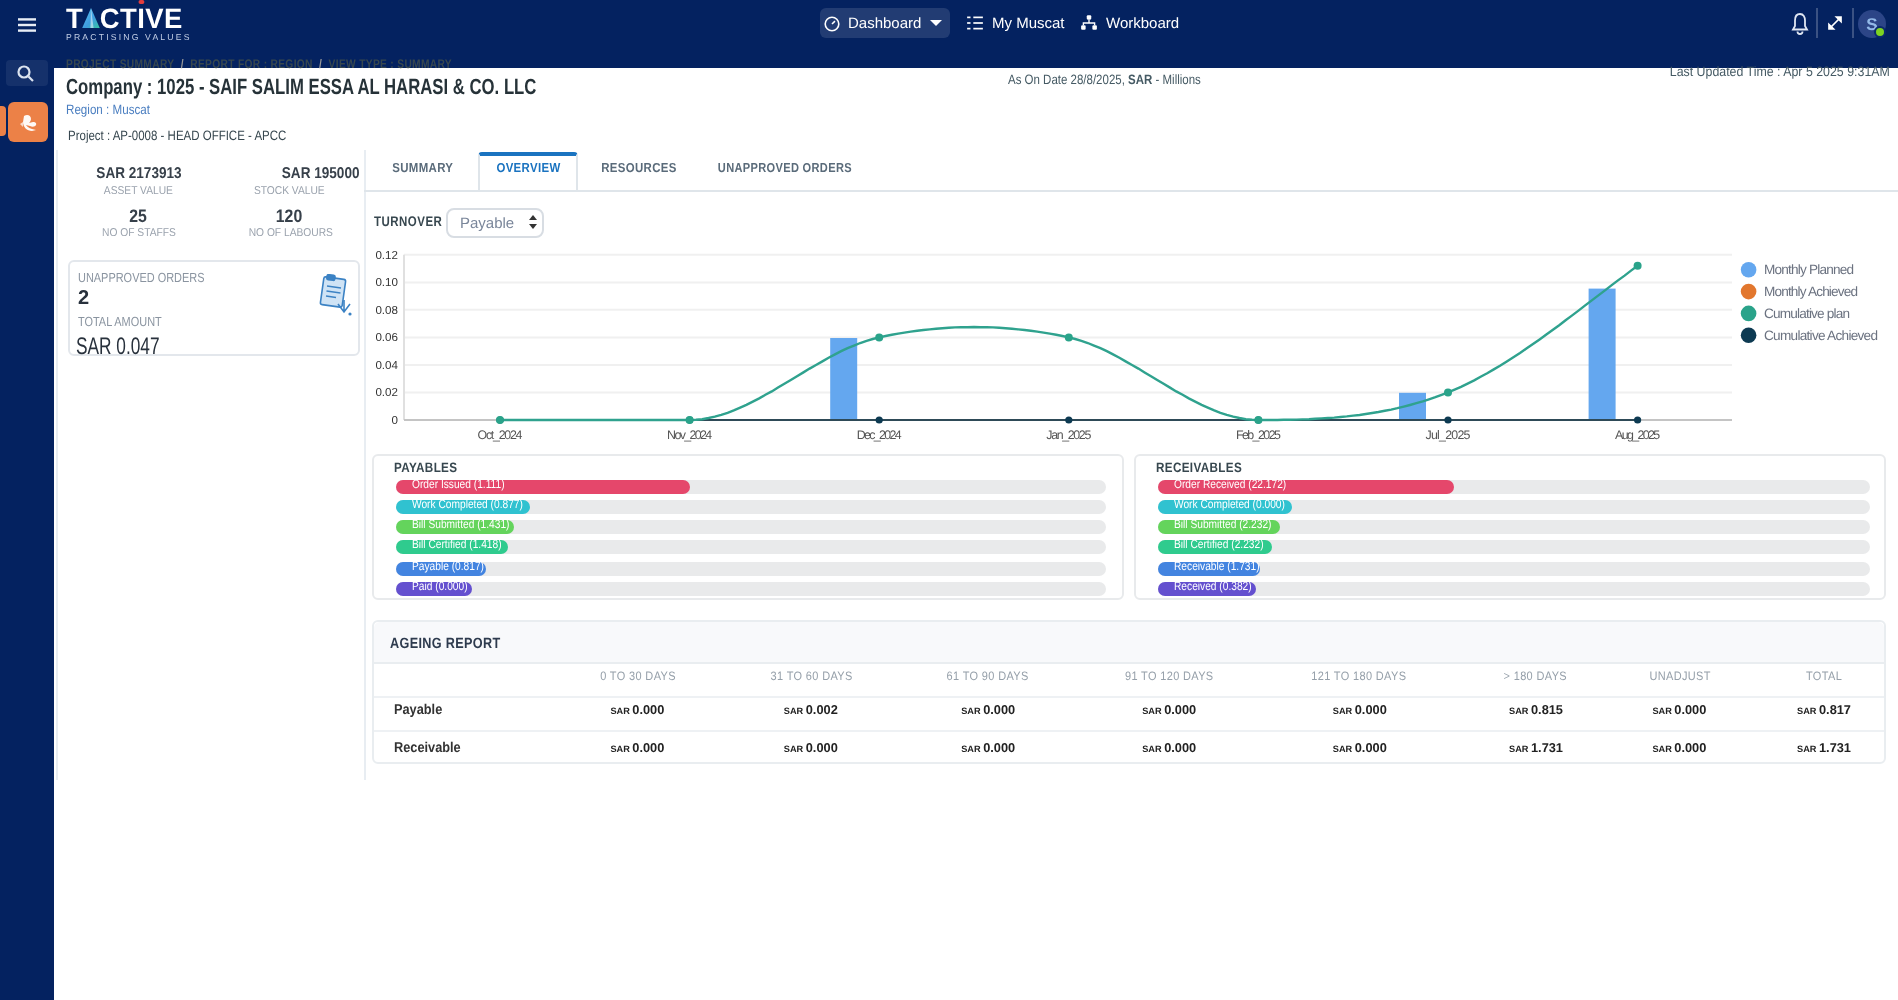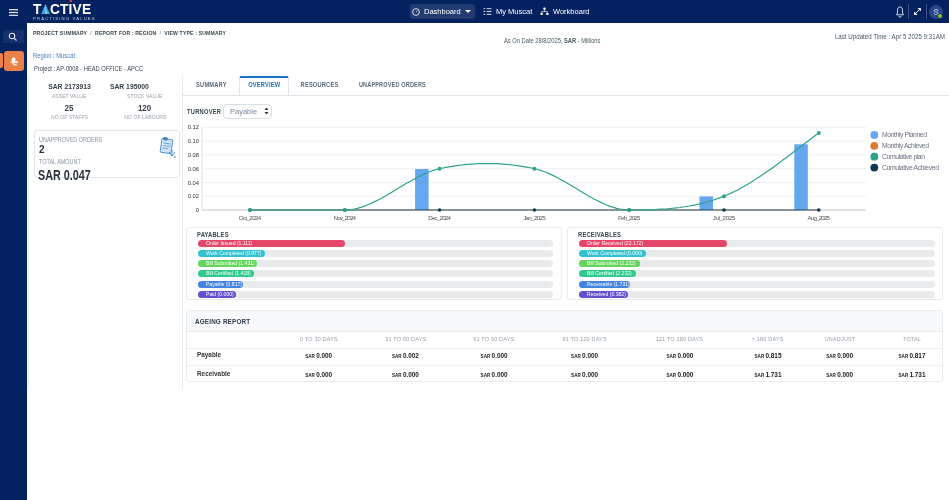--- a/index.html
+++ b/index.html
@@ -1,19 +1,19 @@
 <!DOCTYPE html>
 <html><head>
 <meta charset="utf-8">
 <style>
 * { margin:0; padding:0; box-sizing:border-box; }
 html,body { width:949px; height:500px; background:#fff; font-family:"Liberation Sans", sans-serif; overflow:hidden; }
 .abs { position:absolute; }
 #root { position:relative; width:949px; height:500px; }
-.topbar { position:absolute; left:0; top:0; width:949px; height:23px; background:#042260; }
+.topbar { position:absolute; left:0; top:0; width:949px; height:34px; background:#042260; }
 .sidebar { position:absolute; left:0; top:23px; width:27px; height:477px; background:#042260; }
 .vc { display:flex; align-items:center; }
 .sx { display:inline-block; transform-origin:0 50%; white-space:nowrap; }
 .sxc { display:inline-block; transform-origin:50% 50%; white-space:nowrap; }
 .sxr { display:inline-block; transform-origin:100% 50%; white-space:nowrap; }
 </style>
 </head>
 <body>
 <div id="root">
 
@@ -109,40 +109,41 @@
         <g fill="#fff">
           <path d="M8 6 C11 4 15 5 15 9 C15 11 13 13 13 13 L17 12 C19 11.5 21 13 20 15 C19 17 16 17 14 16 L10 15 C10 15 12 18 16 19 L20 20 L16 21 C11 21 7 17 7 12 Z" opacity="0.95"></path>
           <path d="M4 14 L7 12 L7 17 Z" opacity="0.7"></path>
         </g>
       </svg>
 </div>
 
 <div class="abs" style="left:33px;top:28.5px;font-size:6.2px;font-weight:bold;color:#37474f;letter-spacing:0.2px"><span class="sx" style="transform:scaleX(0.825)">PROJECT SUMMARY&nbsp;&nbsp;<span style="color:#999">/</span>&nbsp;&nbsp;REPORT FOR : REGION&nbsp;&nbsp;<span style="color:#999">/</span>&nbsp;&nbsp;VIEW TYPE : SUMMARY</span></div>
 <div class="abs" style="left:745px;top:32.5px;width:200px;text-align:right;font-size:6.8px;color:#455a64"><span class="sxr" style="transform:scaleX(0.91)">Last Updated Time : Apr 5 2025 9:31AM</span></div>
 <div class="abs" style="left:503.5px;top:36.8px;font-size:6.8px;color:#455a64"><span class="sx" style="transform:scaleX(0.845)">As On Date 28/8/2025, <b>SAR</b> - Millions</span></div>
+<div class="abs" style="left:33px;top:37.6px;font-size:11px;font-weight:bold;color:#263238"><span class="sx" style="transform:scaleX(0.76)">Company : 1025 - SAIF SALIM ESSA AL HARASI &amp; CO. LLC</span></div>
 <div class="abs" style="left:33px;top:52.3px;font-size:6.8px;color:#4a7ec0"><span class="sx" style="transform:scaleX(0.855)">Region : Muscat</span></div>
 <div class="abs" style="left:33.5px;top:64.8px;font-size:6.8px;color:#37474f"><span class="sx" style="transform:scaleX(0.845)">Project : AP-0008 - HEAD OFFICE - APCC</span></div>
 
 <div class="abs" style="left:28px;top:75px;width:1px;height:315px;background:#e8edf2"></div>
 <div class="abs" style="left:181.5px;top:75px;width:1px;height:315px;background:#e8edf2"></div>
 
 <div class="abs" style="left:31px;top:81.5px;width:77px;text-align:center;font-size:7.8px;font-weight:bold;color:#37404a"><span class="sxc" style="transform:scaleX(0.87)">SAR 2173913</span></div>
-<div class="abs" style="left:107px;top:81.5px;width:76px;text-align:left;font-size:7.8px;font-weight:bold;color:#37404a"><span class="sxc" style="transform:scaleX(0.87)">SAR 195000</span></div>
+<div class="abs" style="left:107px;top:81.5px;width:76px;text-align:right;font-size:7.8px;font-weight:bold;color:#37404a"><span class="sxc" style="transform:scaleX(0.87)">SAR 195000</span></div>
 <div class="abs" style="left:31px;top:92.5px;width:77px;text-align:center;font-size:5.7px;color:#9aa2ad"><span class="sxc" style="transform:scaleX(0.9)">ASSET VALUE</span></div>
 <div class="abs" style="left:107px;top:92.5px;width:76px;text-align:center;font-size:5.7px;color:#9aa2ad"><span class="sxc" style="transform:scaleX(0.9)">STOCK VALUE</span></div>
 <div class="abs" style="left:31px;top:102.5px;width:77px;text-align:center;font-size:9px;font-weight:bold;color:#37404a"><span class="sxc" style="transform:scaleX(0.88)">25</span></div>
 <div class="abs" style="left:107px;top:102.5px;width:76px;text-align:center;font-size:9px;font-weight:bold;color:#37404a"><span class="sxc" style="transform:scaleX(0.88)">120</span></div>
 <div class="abs" style="left:31px;top:114px;width:77px;text-align:center;font-size:5.7px;color:#9aa2ad"><span class="sxc" style="transform:scaleX(0.9)">NO OF STAFFS</span></div>
 <div class="abs" style="left:107px;top:114px;width:76px;text-align:center;font-size:5.7px;color:#9aa2ad"><span class="sxc" style="transform:scaleX(0.9)">NO OF LABOURS</span></div>
 
 <div class="abs" style="left:33.5px;top:130px;width:146.5px;height:47.5px;border:1px solid #e3e7ec;border-radius:3px">
   <div class="abs" style="left:4.5px;top:5px;font-size:6.6px;color:#8a94a0"><span class="sx" style="transform:scaleX(0.83)">UNAPPROVED ORDERS</span></div>
   <div class="abs" style="left:4.5px;top:13px;font-size:10px;font-weight:bold;color:#28313c">2</div>
   <div class="abs" style="left:4.5px;top:27px;font-size:6.6px;color:#8a94a0"><span class="sx" style="transform:scaleX(0.83)">TOTAL AMOUNT</span></div>
-  <div class="abs" style="left:3.5px;top:34.5px;font-size:15px;font-weight:bold;color:#28313c"><span class="sx" style="transform:scaleX(0.72)">SAR 0.047</span></div>
+  <div class="abs" style="left:3.5px;top:34.5px;font-size:12px;font-weight:normal;color:#28313c"><span class="sx" style="transform:scaleX(0.72)">SAR 0.047</span></div>
   <svg class="abs" style="left:122px;top:6px" width="20" height="22" viewBox="0 0 40 44">
     <g stroke="#3b82c4" stroke-width="1.6" fill="#cfe3f5">
       <rect x="8" y="4" width="22" height="28" rx="2" transform="rotate(8 19 18)"></rect>
       <rect x="13" y="1" width="8" height="5" rx="1.5" fill="#3b82c4" transform="rotate(8 17 3)"></rect>
     </g>
     <g stroke="#3b82c4" stroke-width="1.3">
       <line x1="13" y1="12" x2="27" y2="14"></line>
           <line x1="12.5" y1="17" x2="26.5" y2="19"></line>
           <line x1="12" y1="22" x2="22" y2="23.5"></line>
     </g>

